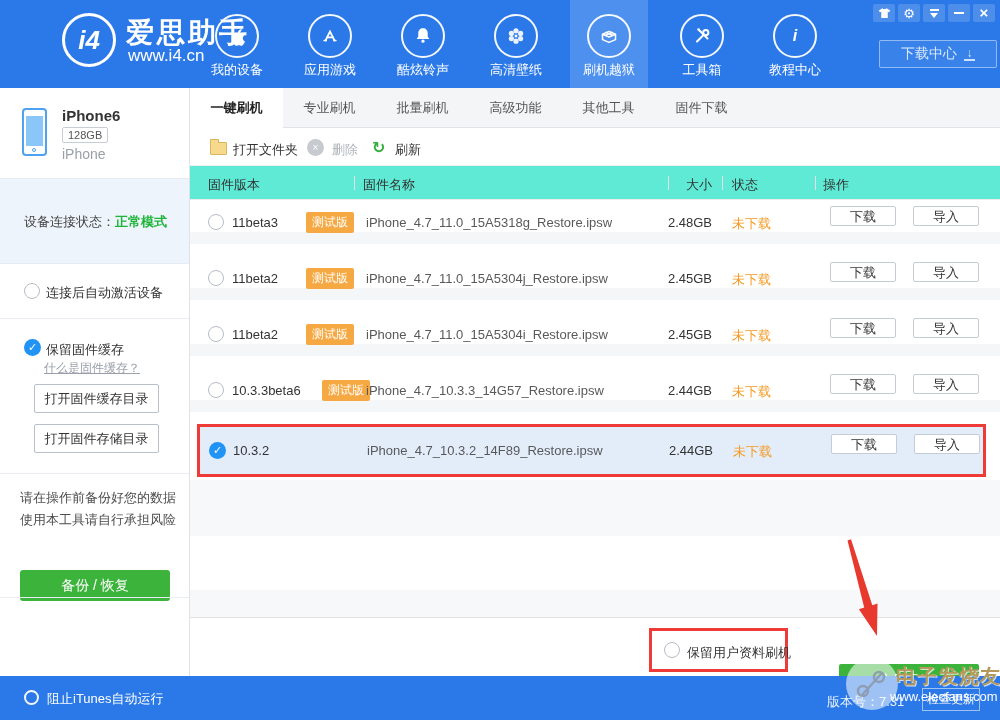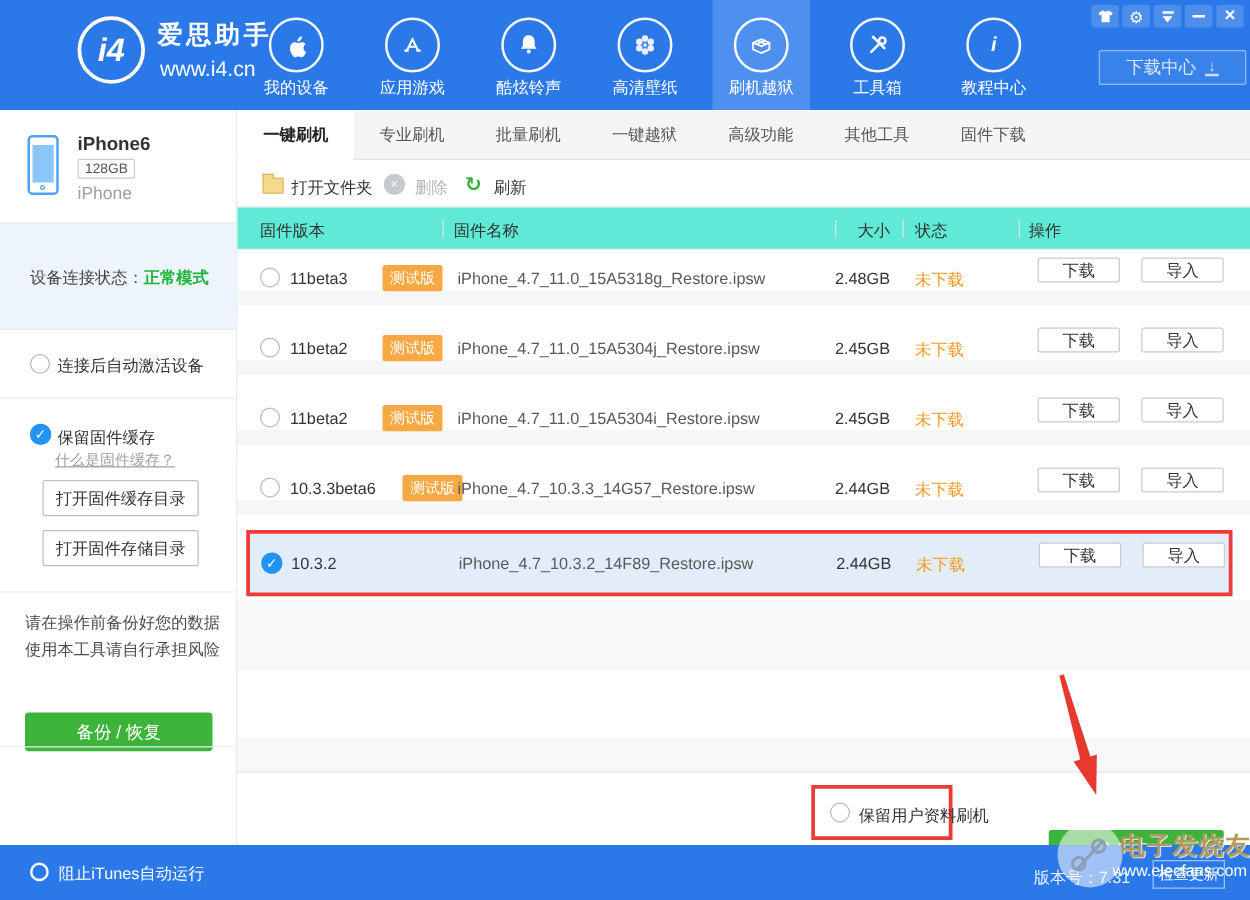--- a/index.html
+++ b/index.html
@@ -3,21 +3,21 @@
 <meta charset="utf-8">
 <style>
   html,body{margin:0;padding:0;background:#cfd6de;}
   *{box-sizing:border-box;font-family:"Liberation Sans","DejaVu Sans",sans-serif;}
   #app{position:relative;width:1000px;height:720px;background:#fff;overflow:hidden;margin:0 auto;}
 
   
   #header{position:absolute;left:0;top:0;width:1000px;height:88px;background:#2b79e8;}
   .logo-circle{position:absolute;left:62px;top:13px;width:54px;height:54px;border:3px solid #fff;border-radius:50%;
     color:#fff;font-size:26px;font-weight:bold;display:flex;align-items:center;justify-content:center;font-style:italic;}
-  .brand-cn{position:absolute;left:126px;top:14px;color:#fff;font-size:20px;font-weight:bold;letter-spacing:3px;}
+  .brand-cn{position:absolute;left:126px;top:14px;color:#fff;font-size:28px;font-weight:bold;letter-spacing:3px;}
   .brand-url{position:absolute;left:128px;top:46px;color:#fff;font-size:17px;}
   #nav{position:absolute;left:198px;top:0;height:88px;display:flex;gap:15px;}
   .nav-item{width:78px;height:88px;position:relative;cursor:pointer;}
   .nav-item.active{background:#4e90ee;}
   .nav-ic{position:absolute;left:17px;top:14px;width:44px;height:44px;border:2px solid rgba(255,255,255,.95);
     border-radius:50%;display:flex;align-items:center;justify-content:center;}
   .nav-label{position:absolute;left:0;bottom:9px;width:78px;text-align:center;color:#fff;font-size:13px;}
   #winctrl{position:absolute;right:5px;top:4px;display:flex;gap:3px;}
   .tile{width:22px;height:18px;background:rgba(255,255,255,.16);border-radius:2px;display:flex;align-items:center;justify-content:center;color:#fff;cursor:pointer;}
   .minus-bar{width:10px;height:2px;background:#fff;}
@@ -91,21 +91,21 @@
   #row-sel .radio-blue{position:absolute;left:9px;top:15px;}
   #row-sel .ver{left:33px;top:16px;}
   #row-sel .fname{left:167px;top:16px;}
   #row-sel .fsize{left:433px;top:16px;}
   #row-sel .fstatus{left:533px;top:16px;}
   #row-sel .rbtn{top:7px;}
   #row-sel .rbtn.dl{left:631px;} #row-sel .rbtn.imp{left:714px;}
 
   .band{position:absolute;left:0;width:810px;background:#f7f8fa;}
   #actionbar{position:absolute;left:0;top:529px;width:810px;height:59px;background:#fff;border-top:1px solid #e3e3e3;}
-  #keepbox{position:absolute;left:459px;top:10px;width:113px;height:44px;border:3px solid #ee3b37;}
+  #keepbox{position:absolute;left:459px;top:10px;width:139px;height:44px;border:3px solid #ee3b37;}
   #keepbox .radio{position:absolute;left:12px;top:11px;}
   #keepbox .side-label{position:absolute;left:35px;top:13px;white-space:nowrap;}
   #flashbtn{position:absolute;left:649px;top:16px;width:140px;height:34px;font-size:15px;border-radius:2px;}
 
   #arrow{position:absolute;left:800px;top:520px;width:200px;height:160px;pointer-events:none;z-index:40;}
   
   #wmark{position:absolute;left:846px;top:652px;width:154px;height:62px;z-index:50;pointer-events:none;}
   #wmark .wcirc{position:absolute;left:0;top:6px;width:52px;height:52px;border-radius:50%;background:rgba(255,255,255,.55);}
   #wmark .wtitle{position:absolute;left:50px;top:11px;font-size:20px;font-weight:bold;color:#b5995c;
     text-shadow:1px 1px 0 rgba(255,255,255,.75);letter-spacing:1px;white-space:nowrap;font-family:Liberation Mono, monospace;}
@@ -267,21 +267,20 @@
     <div class="warn" style="top:423px;">使用本工具请自行承担风险</div>
     <button class="green-btn" style="position:absolute;left:20px;top:452px;width:150px;height:31px;font-size:14px;">备份 / 恢复</button>
     <div class="side-div" style="top:509px;"></div>
   </div>
 
   <div id="main">
     <div id="tabbar">
       <div class="tab active">一键刷机</div>
       <div class="tab">专业刷机</div>
       <div class="tab">批量刷机</div>
-      <div class="tab">一键越狱</div>
       <div class="tab">高级功能</div>
       <div class="tab">其他工具</div>
       <div class="tab">固件下载</div>
     </div>
 
     <div id="toolbar">
       <span class="folder-ic"></span>
       <span class="tool-label" style="left:43px;">打开文件夹</span>
       <span class="del-ic">
           <span>×</span>

